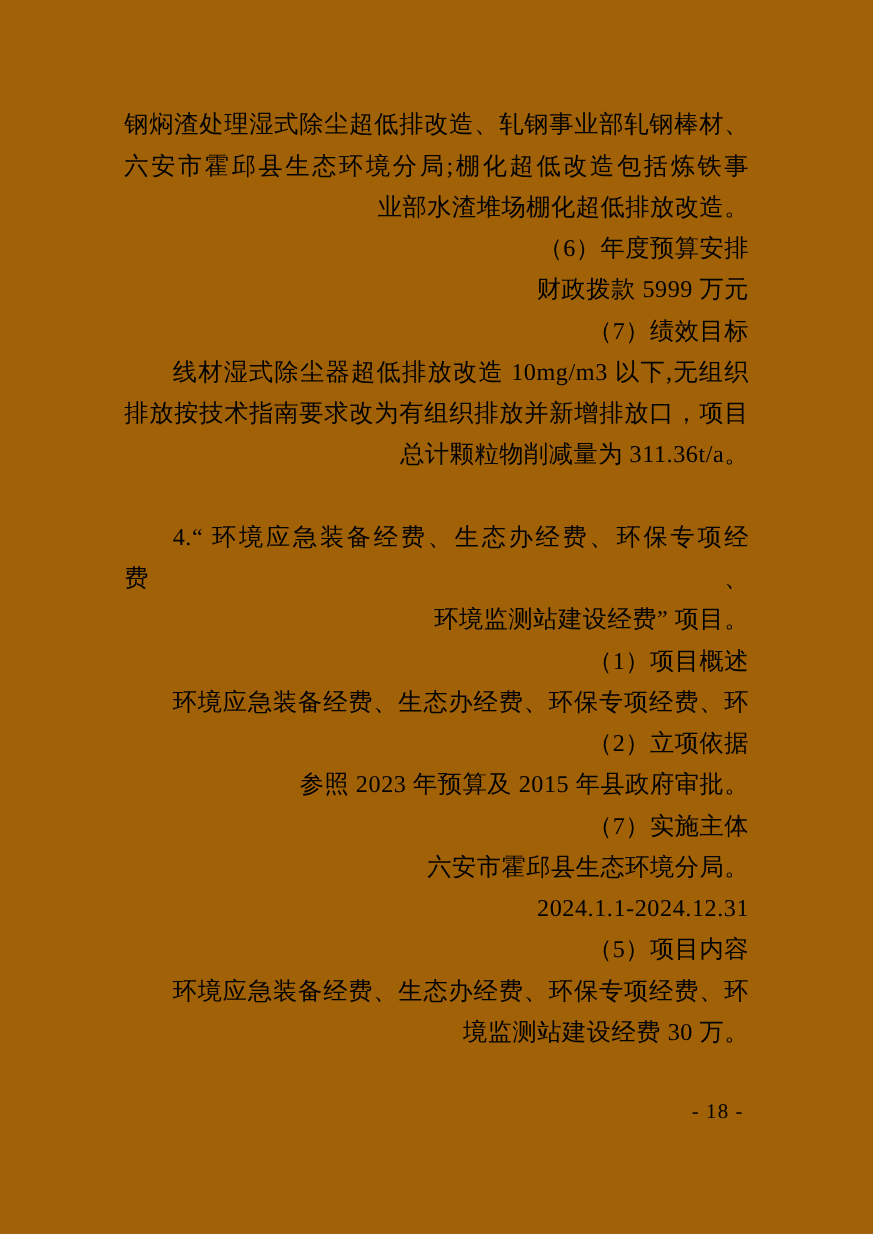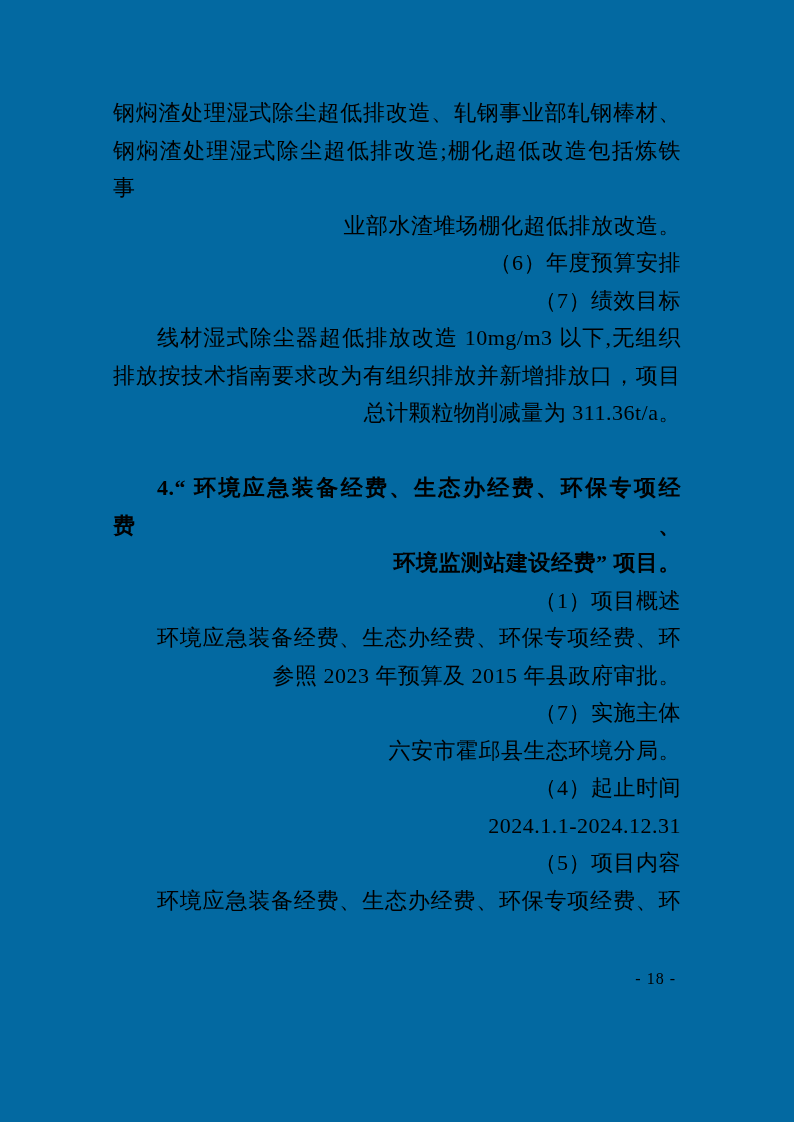--- a/index.html
+++ b/index.html
@@ -4,21 +4,21 @@
 <style>
   html, body {
     margin: 0;
     padding: 0;
     background: #ffffff;
   }
   .page {
     position: relative;
     width: 794px;
     height: 1122px;
-    background: #0369a1;
+    background: #a16207;
     overflow: hidden;
     font-family: "Liberation Serif", "DejaVu Serif", serif;
     color: #000000;
   }
   .content {
     position: absolute;
     top: 94px;
     left: 113px;
     width: 568px;
   }
@@ -33,52 +33,54 @@
   }
   
   .jf {
     white-space: normal;
     text-align: justify;
     text-align-last: justify;
     -moz-text-align-last: justify;
   }
   
   .ind { text-indent: 2em; }
-  .bold { font-weight: bold; }
+  .bold { font-weight: normal; }
   .blank-line { height: 37.5px; }
   .page-number {
     position: absolute;
-    top: 968px;
+    top: 1000px;
     right: 118px;
-    font-size: 16px;
+    font-size: 19px;
     line-height: 22px;
     color: #000000;
     letter-spacing: 1px;
   }
 </style>
 </head>
 <body>
 
 <div class="page">
   <div class="content">
     <p class="ln jf">钢焖渣处理湿式除尘超低排改造、轧钢事业部轧钢棒材、</p>
-    <p class="ln jf">钢焖渣处理湿式除尘超低排改造;棚化超低改造包括炼铁事</p>
+    <p class="ln jf">六安市霍邱县生态环境分局;棚化超低改造包括炼铁事</p>
     <p class="ln">业部水渣堆场棚化超低排放改造。</p>
     <p class="ln ind">（6）年度预算安排</p>
+    <p class="ln ind">财政拨款 5999 万元</p>
     <p class="ln ind">（7）绩效目标</p>
     <p class="ln ind jf">线材湿式除尘器超低排放改造 10mg/m3 以下,无组织</p>
     <p class="ln jf">排放按技术指南要求改为有组织排放并新增排放口，项目</p>
     <p class="ln">总计颗粒物削减量为 311.36t/a。</p>
     <div class="blank-line"></div>
     <p class="ln ind jf bold">4.“ 环境应急装备经费、生态办经费、环保专项经费、</p>
     <p class="ln bold">环境监测站建设经费” 项目。</p>
     <p class="ln ind">（1）项目概述</p>
     <p class="ln ind jf">环境应急装备经费、生态办经费、环保专项经费、环</p>
+    <p class="ln ind">（2）立项依据</p>
     <p class="ln ind">参照 2023 年预算及 2015 年县政府审批。</p>
     <p class="ln ind">（7）实施主体</p>
     <p class="ln ind">六安市霍邱县生态环境分局。</p>
-    <p class="ln ind">（4）起止时间</p>
     <p class="ln ind">2024.1.1-2024.12.31</p>
     <p class="ln ind">（5）项目内容</p>
     <p class="ln ind jf">环境应急装备经费、生态办经费、环保专项经费、环</p>
+    <p class="ln">境监测站建设经费 30 万。</p>
   </div>
   <div class="page-number">- 18 -</div>
 </div>
 
 </body></html>

